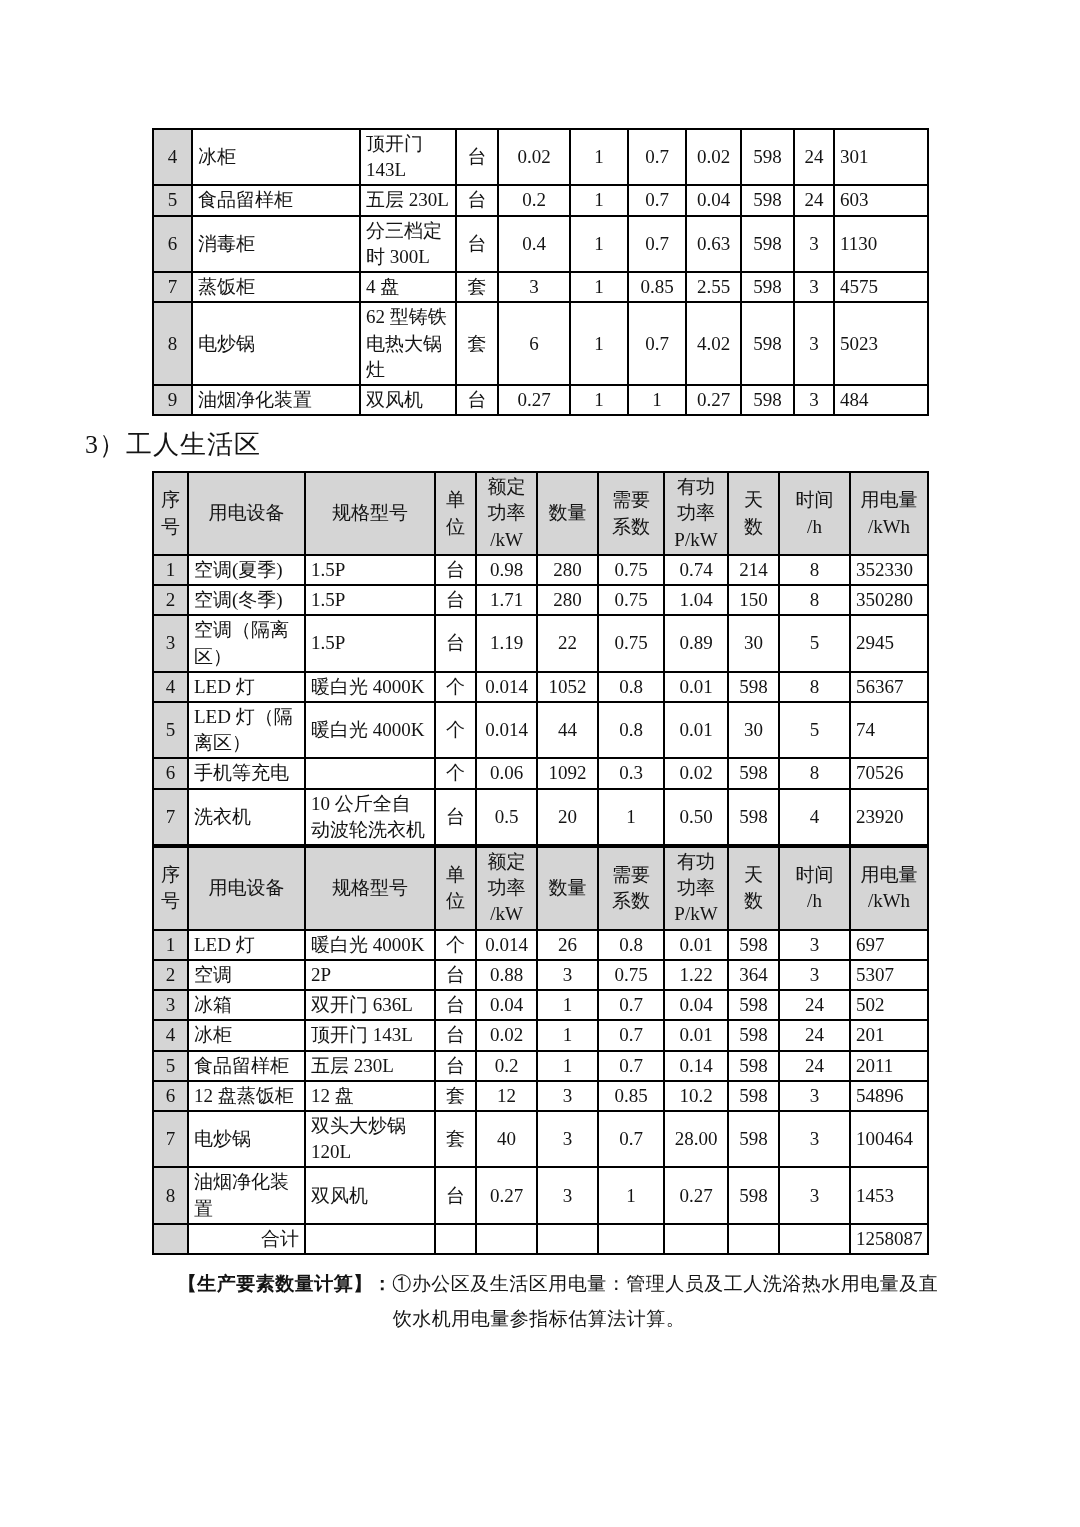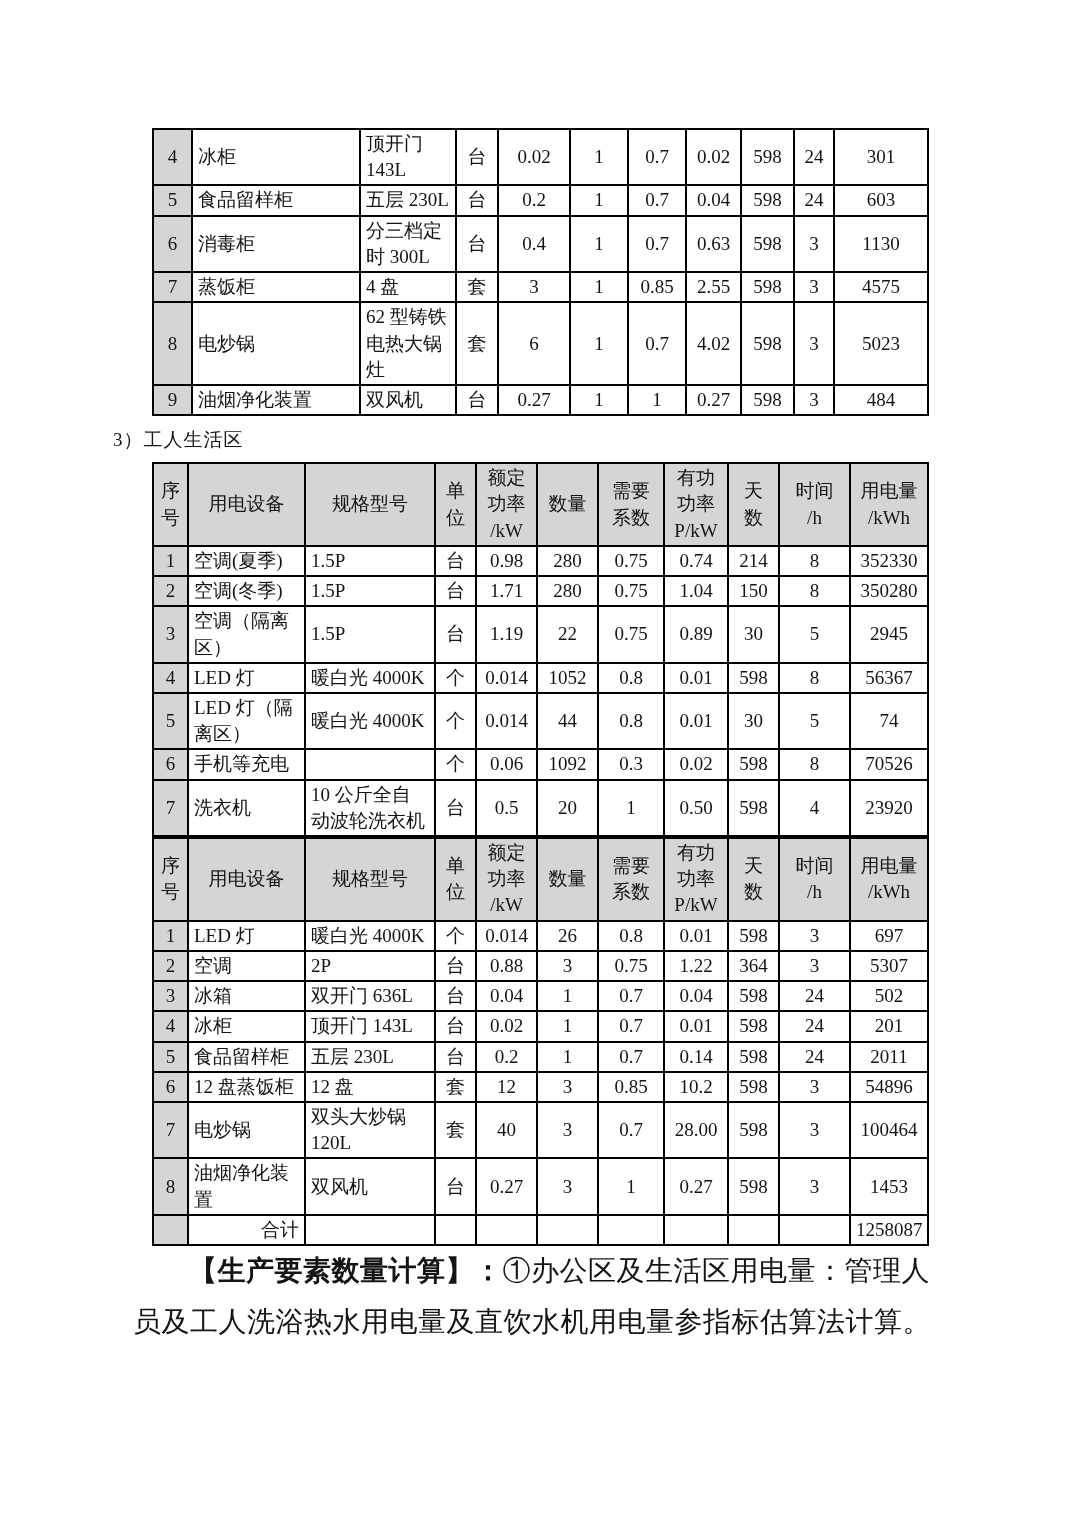--- a/index.html
+++ b/index.html
@@ -26,38 +26,39 @@
     vertical-align:middle;
     white-space:pre-line;
     overflow:hidden;
     font-weight:normal;
   }
   .tbl th { background:#d5d5d5; text-align:center; }
   .tbl td.c0 { background:#d5d5d5; text-align:center; }
   .tbl td.c1, .tbl td.c2 { text-align:left; }
   .tbl td.c3, .tbl td.c4, .tbl td.c5, .tbl td.c6,
   .tbl td.c7, .tbl td.c8, .tbl td.c9 { text-align:center; }
-  .tbl td.c10 { text-align:center;margin-top:28px; }
+  .tbl td.c10 { text-align:left;margin-top:28px; }
   .tbl td.ctr { text-align:right; }
 
   .t-top { margin-top:128px; }
 
   .section-heading {
-    margin:11px 0 9px 113px;
-    font-size:19px;
+    margin:11px 0 9px 85px;
+    font-size:26px;
     letter-spacing:1px;
   }
 
   .body-para {
     width:812px;
-    margin:0 0 0 133px;
-    font-size:28px;
+    margin:12px 0 0 133px;
+    font-size:19px;
     line-height:1.82;
     text-indent:2em;
     letter-spacing:0.5px;
+    text-align:center;
   }
   .body-para b { font-weight:bold; }
 
   .page-number {
     position:absolute;
     left:0; right:0;
     top:1398px;
     text-align:center;
     font-size:18px;
   }

